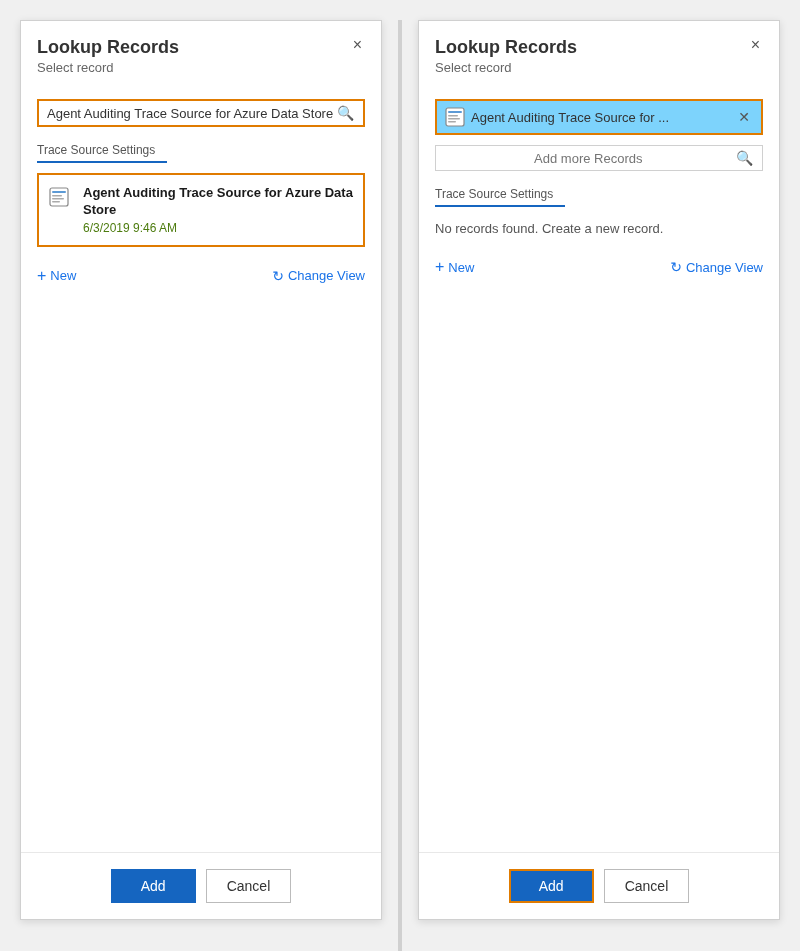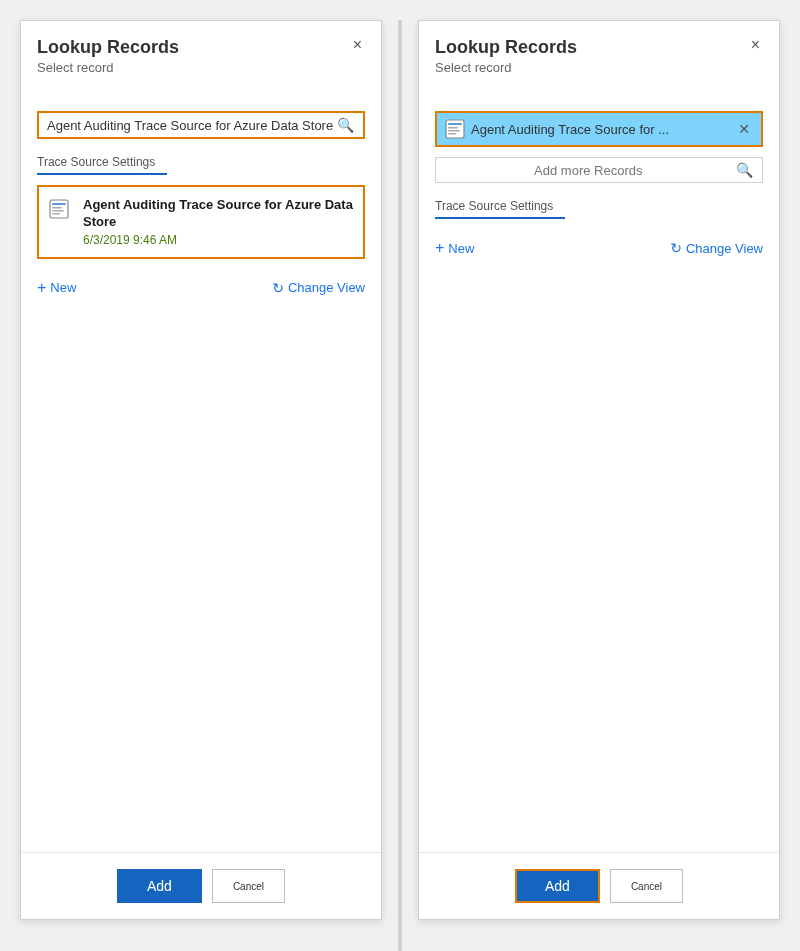--- a/index.html
+++ b/index.html
@@ -34,21 +34,21 @@
     .panel-title {
       font-size: 18px;
       font-weight: 600;
       color: #333;
       margin-bottom: 2px;
     }
 
     .panel-subtitle {
       font-size: 13px;
       color: #666;
-      margin-bottom: 28px;
+      margin-bottom: 16px;
     }
 
     .close-btn {
       position: absolute;
       top: 14px;
       right: 14px;
       font-size: 16px;
       color: #555;
       cursor: pointer;
       background: none;
@@ -187,21 +187,21 @@
 
     .btn-add.highlighted {
       border: 2px solid #e07b00;
     }
 
     .btn-cancel {
       background: #fff;
       color: #333;
       border: 1px solid #bbb;
       padding: 7px 20px;
-      font-size: 10px;
+      font-size: 14px;
       cursor: pointer;
       font-weight: 500;
       text-align: center;
     }
 
     
     .selected-tag-wrapper {
       margin: 0 16px 10px 16px;
       border: 2px solid #e07b00;
       display: flex;
@@ -330,20 +330,21 @@
   </div>
 
   <div class="add-more-wrapper">
     <input type="text" placeholder="Add more Records" style="">
     <span class="search-icon">🔍</span>
   </div>
 
   <div class="section-label">Trace Source Settings</div>
   <div class="section-underline"></div>
 
+  <div class="no-records-msg">No records found. Create a new record.</div>
 
   <div class="actions-row">
     <a class="action-link">
       <span class="plus-icon">+</span>
       <span>New</span>
     </a>
     <a class="action-link change-view">
       <span class="change-view-icon">↻</span>
       <span>Change View</span>
     </a>

